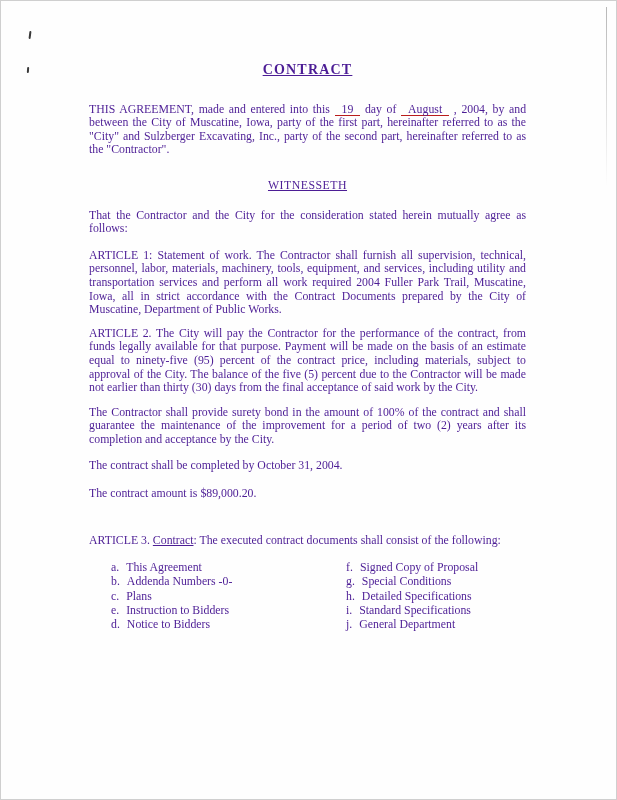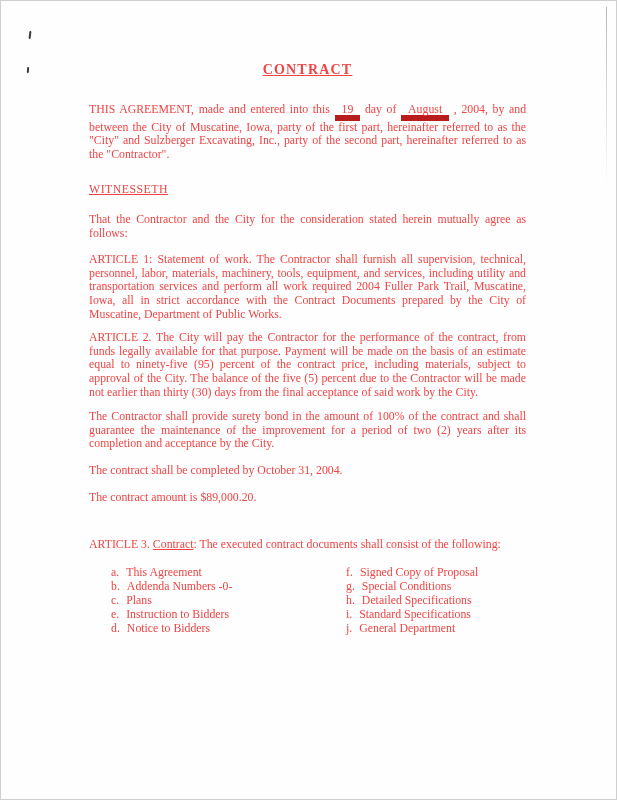--- a/index.html
+++ b/index.html
@@ -4,21 +4,21 @@
 <style>
   html, body { margin: 0; padding: 0; background: #e8e8e8; }
   .page {
     position: relative;
     width: 617px;
     height: 800px;
     margin: 0 auto;
     background: #fefefe;
     overflow: hidden;
     font-family: "Liberation Serif", "DejaVu Serif", serif;
-    color: #ef4444;
+    color: #4c1d95;
     box-sizing: border-box;
     border: 1px solid #cfcfcf;
   }
   
   .scan-edge-right {
     position: absolute;
     top: 6px;
     right: 9px;
     width: 1px;
     height: 180px;
@@ -51,26 +51,27 @@
     text-decoration: underline;
     letter-spacing: 1.2px;
   }
   p.para {
     margin: 0 0 13px 0;
     text-align: justify;
   }
   p.opening { margin-bottom: 22px; }
   .blank {
     display: inline-block;
-    border-bottom: 6px solid #b91c1c;
+    border-bottom: 1px solid #b91c1c;
     padding: 0 7px;
     line-height: 12px;
   }
   .witnesseth {
     margin: 0 0 16px 0;
+    text-align: center;
     text-decoration: underline;
     letter-spacing: .5px;
   }
   p.agree { margin-bottom: 13px; }
   p.article1 { margin-bottom: 10px; }
   p.article2 { margin-bottom: 11px; }
   p.surety { margin-bottom: 13px; }
   p.completion { margin-bottom: 14px; }
   p.amount { margin-bottom: 33px; }
   p.article3-heading { margin-bottom: 13px; margin-top: 24px; }

